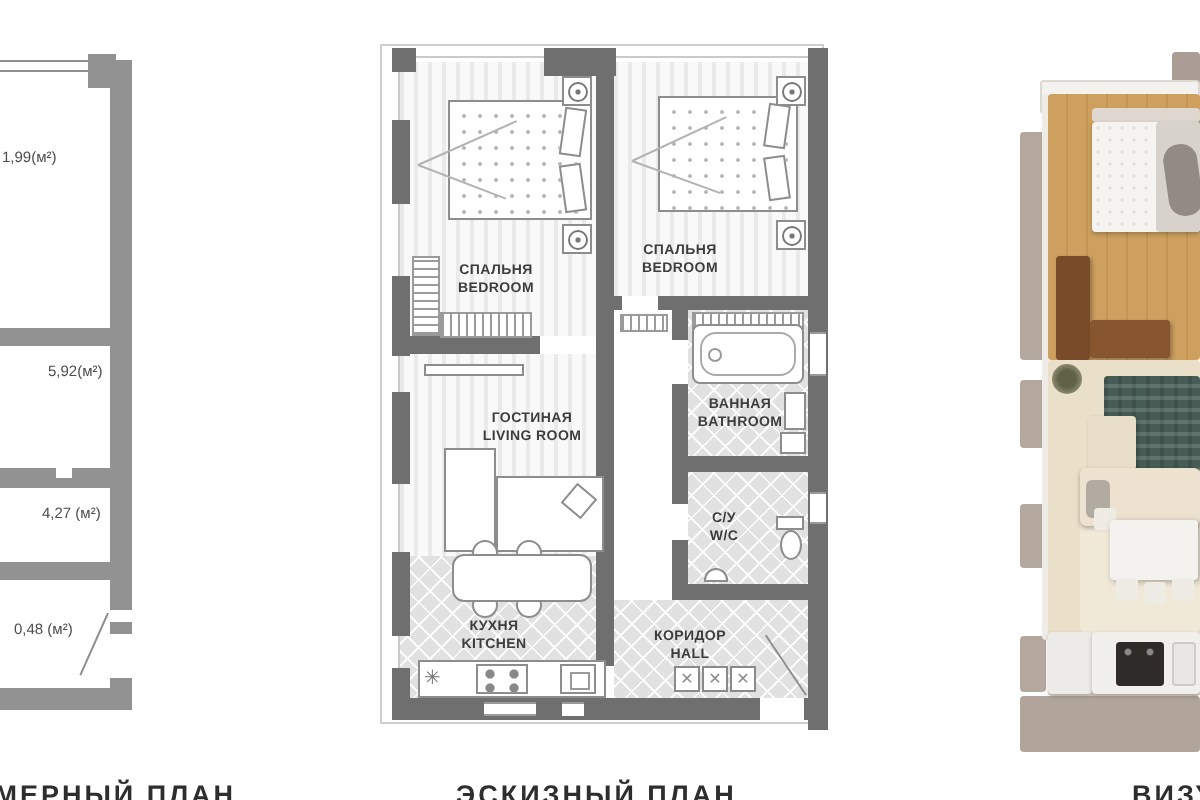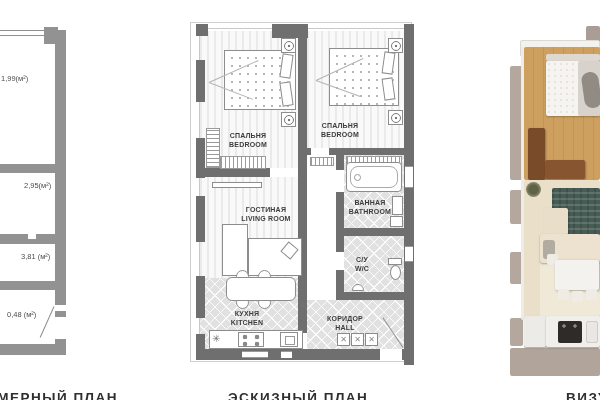--- a/index.html
+++ b/index.html
@@ -49,22 +49,22 @@
 
     <div class="wall-lt" style="left:0;top:164px;width:55px;height:9px;"></div>
     <div class="wall-lt" style="left:0;top:234px;width:55px;height:10px;"></div>
     <div class="abs" style="left:28px;top:234px;width:8px;height:5px;background:#fff;"></div>
     <div class="wall-lt" style="left:0;top:281px;width:55px;height:9px;"></div>
     <div class="wall-lt" style="left:0;top:344px;width:66px;height:11px;"></div>
 
     <div class="swing" style="left:54px;top:306px;width:34px;transform:rotate(114deg);"></div>
 
     <div class="area" style="left:1px;top:74px;">1,99(м²)</div>
-    <div class="area" style="left:24px;top:181px;">2,95(м²)</div>
-    <div class="area" style="left:21px;top:252px;">3,81 (м²)</div>
+    <div class="area" style="left:24px;top:181px;">5,92(м²)</div>
+    <div class="area" style="left:21px;top:252px;">4,27 (м²)</div>
     <div class="area" style="left:7px;top:310px;">0,48 (м²)</div>
   </div>
 
   <div>
 
     <div class="abs" style="left:190px;top:22px;width:222px;height:340px;border:1px solid #cfcfcf;box-sizing:border-box;"></div>
 
     <div class="floor-stripes" style="left:200px;top:31px;width:98px;height:137px;"></div>
     <div class="floor-stripes" style="left:307px;top:31px;width:97px;height:117px;"></div>
     <div class="floor-stripes" style="left:200px;top:177px;width:98px;height:101px;"></div>

